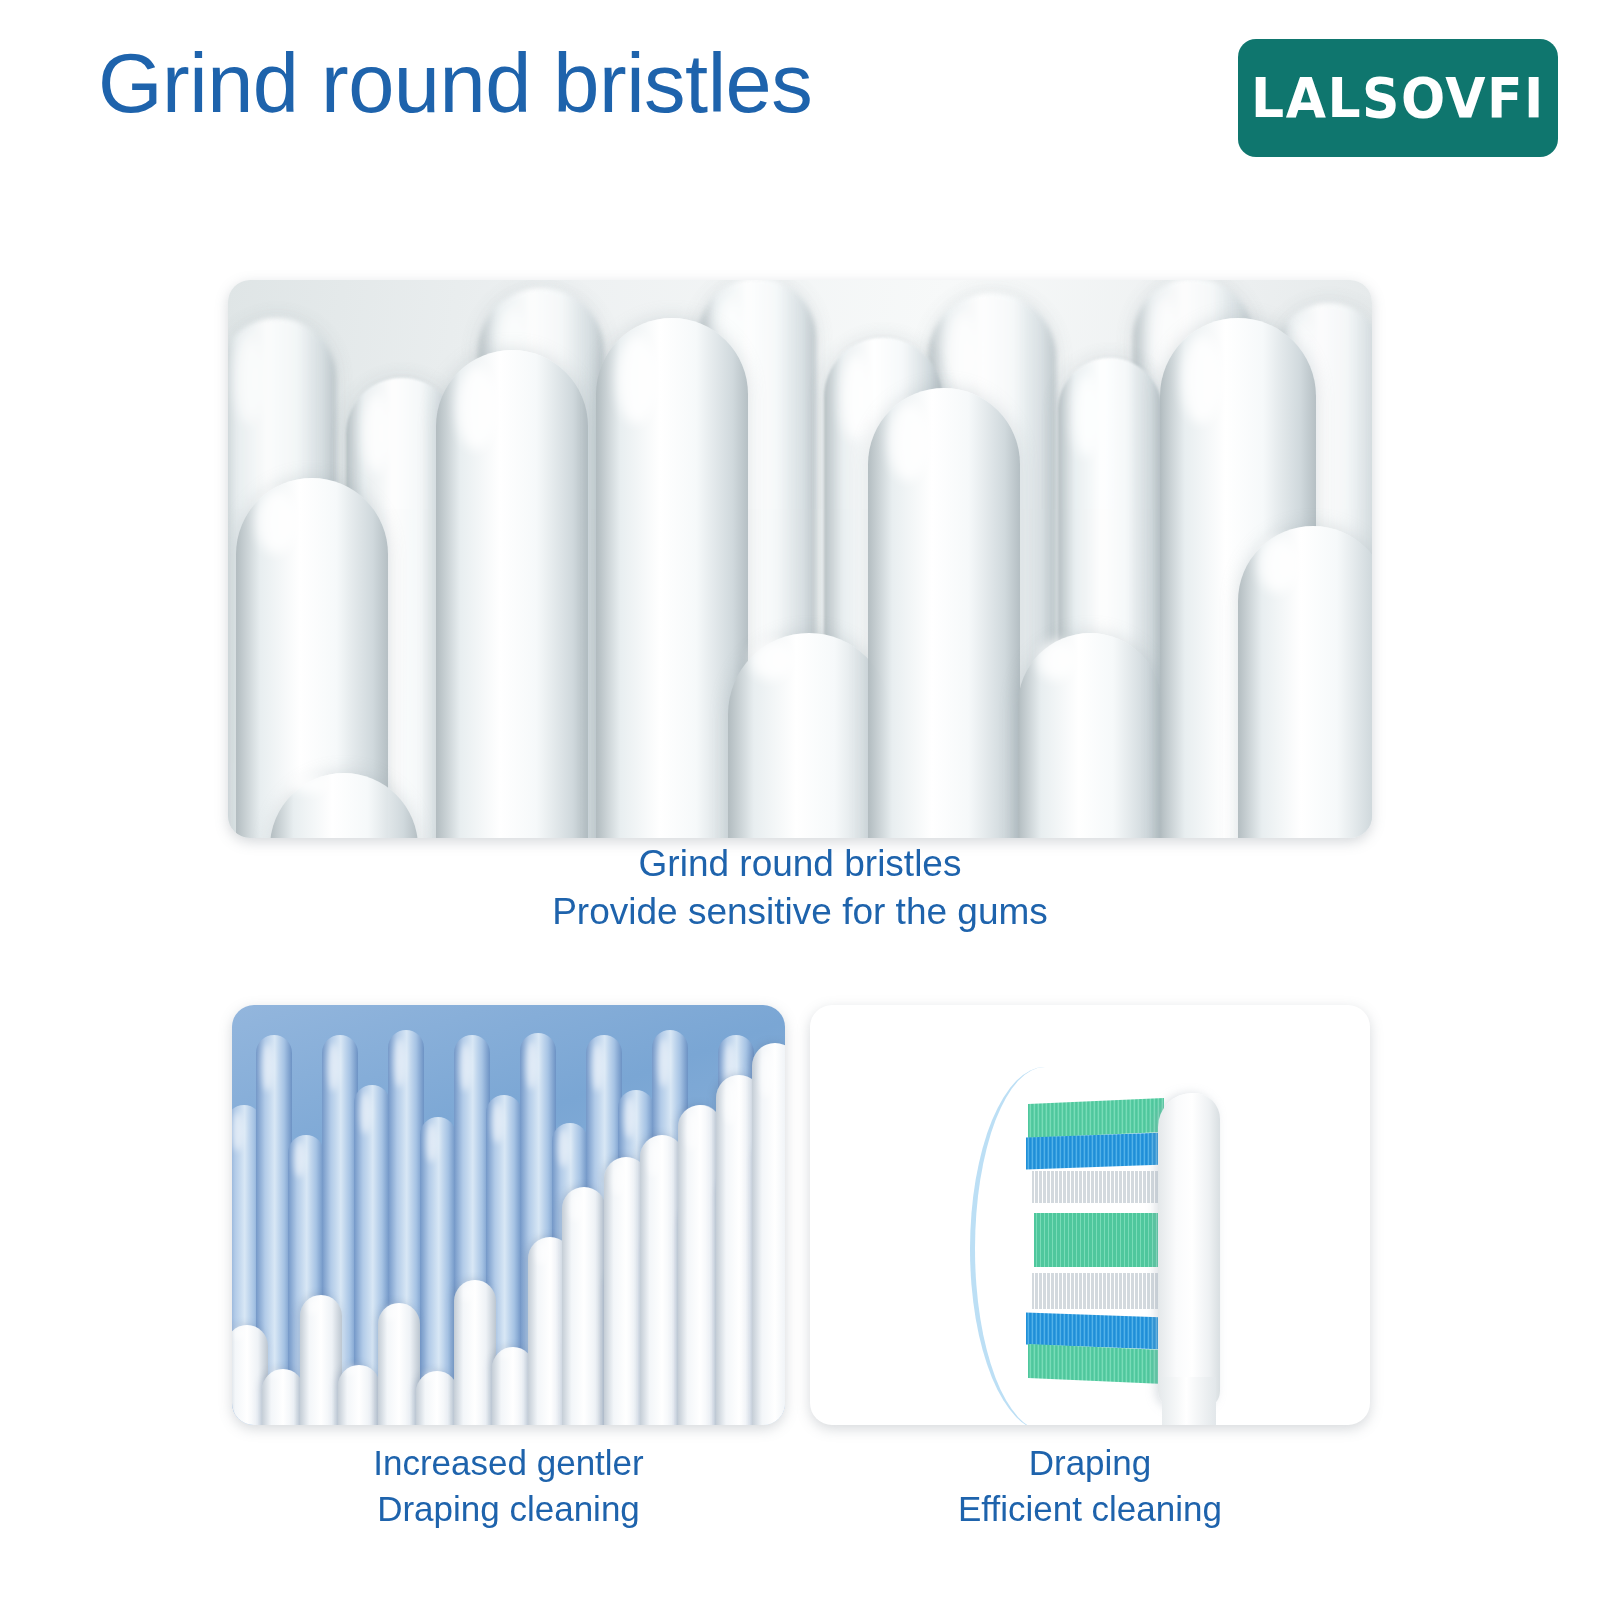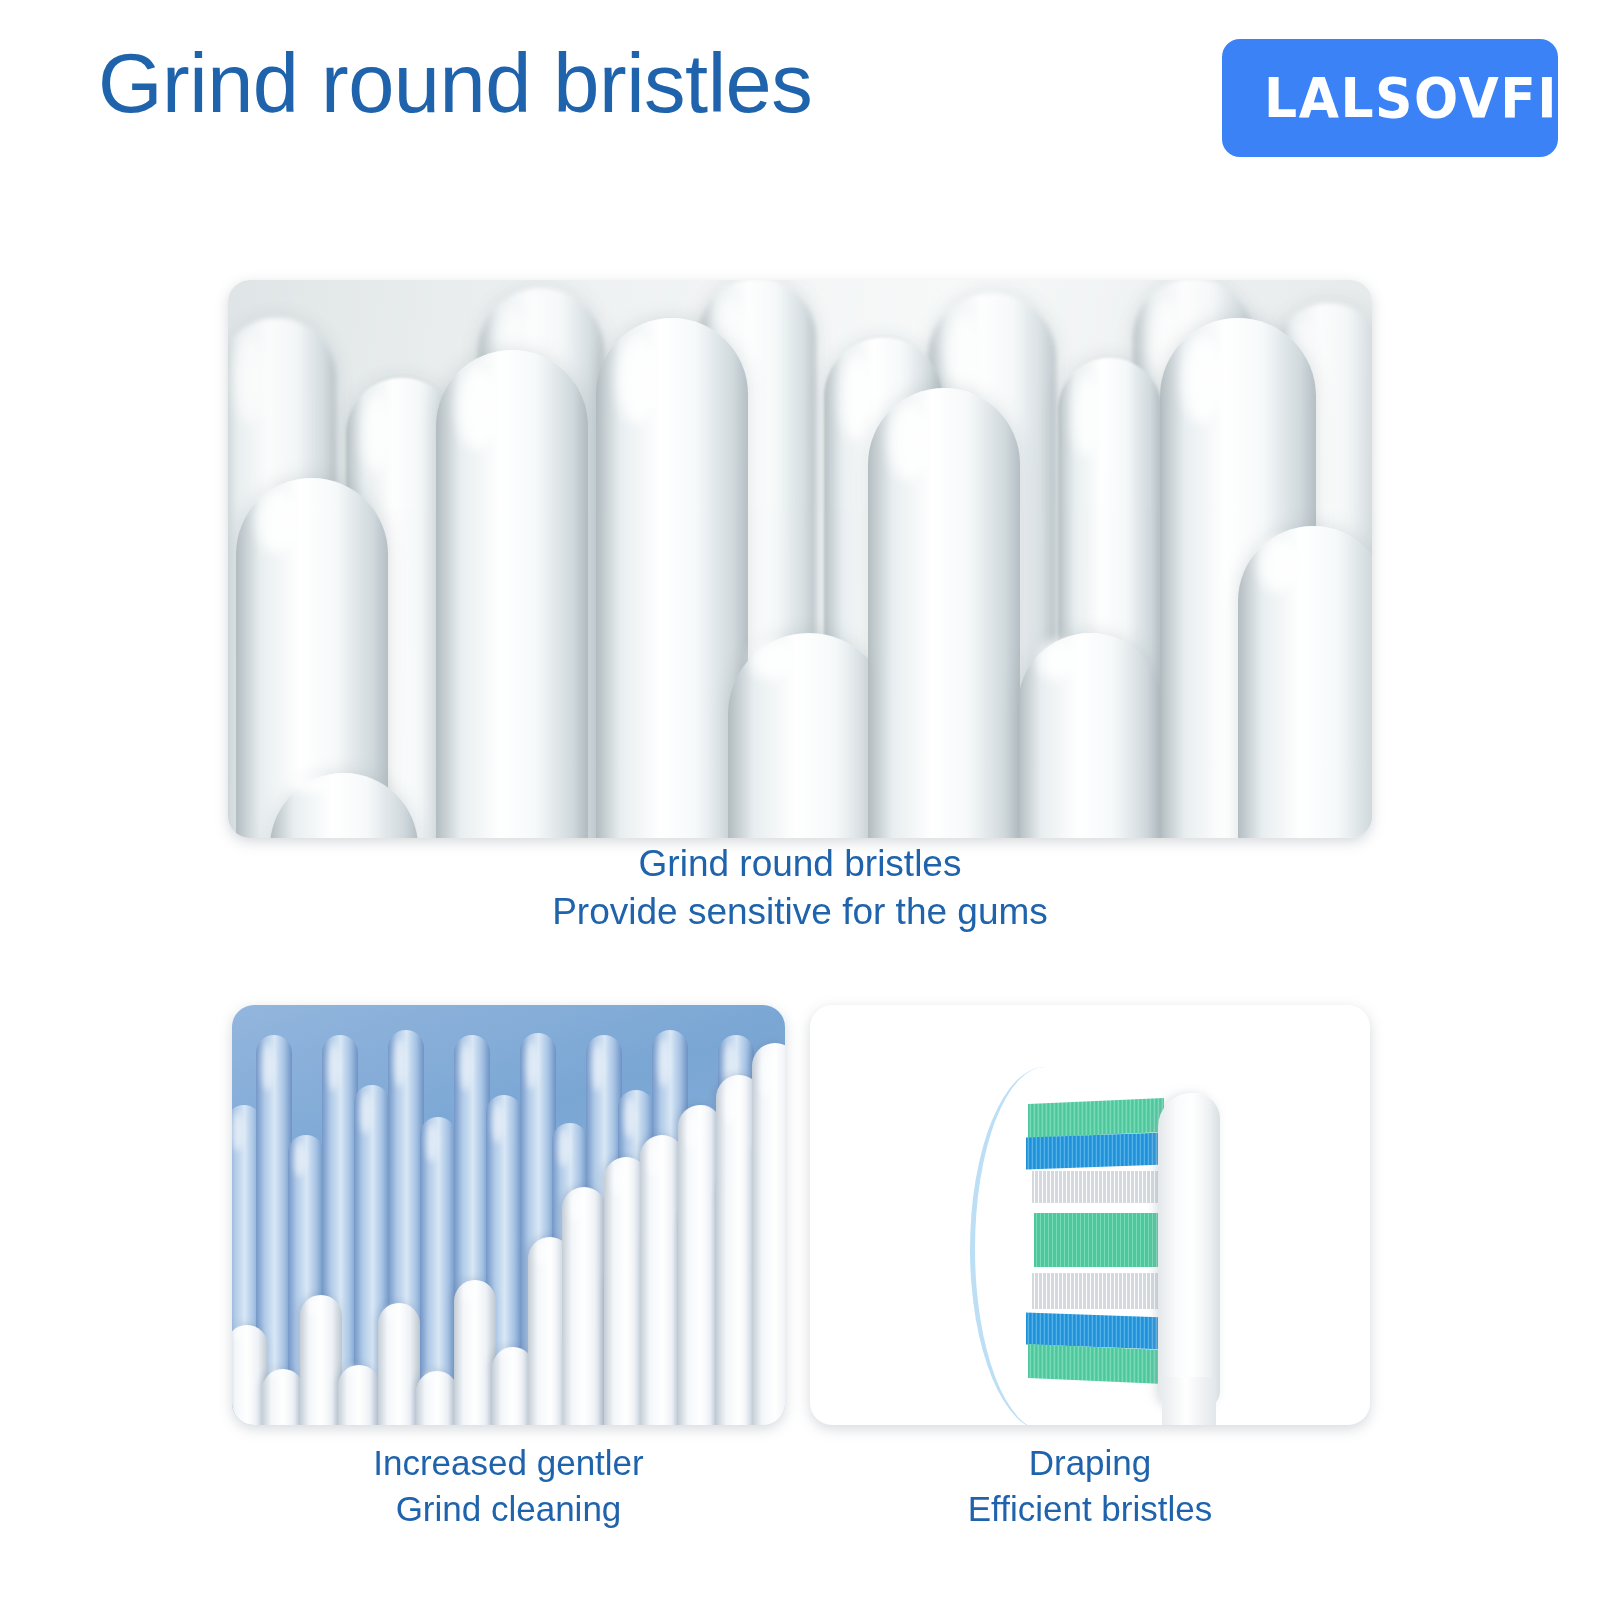--- a/index.html
+++ b/index.html
@@ -46,26 +46,25 @@
     white-space: nowrap;
   }
 
   
   .brand-logo {
     position: absolute;
     right: 42px;
     top: 39px;
     width: 320px;
     height: 118px;
-    background: #3b82f6;
+    background: #0f766e;
     border-radius: 18px;
     display: flex;
     align-items: center;
-    justify-content: flex-end;
-    padding-left: 16px;
+    justify-content: center;
   }
   .brand-logo-text {
     color: #ffffff;
     font-size: 52px;
     font-weight: 700;
     letter-spacing: 1.5px;
     font-family: "DejaVu Sans", sans-serif;
     line-height: 1;
     transform: scaleY(1.05);
   }
@@ -349,21 +348,21 @@
     <div class="bristle-b white" style="left:446px; width:44px; height:330px;"></div>
     <div class="bristle-b white" style="left:488px; width:44px; height:262px;"></div>
     <div class="bristle-b white" style="left:484px; width:46px; height:360px;"></div>
     <div class="bristle-b white" style="left:524px; width:46px; height:300px;"></div>
     <div class="bristle-b white" style="left:520px; width:46px; height:392px;"></div>
   </div>
 </div>
 
 <div class="caption caption-increased">
   <span class="caption-line">Increased gentler</span>
-  <span class="caption-line">Grind cleaning</span>
+  <span class="caption-line">Draping cleaning</span>
 </div>
 
 <div class="photo-panel panel-draping">
   <div class="brush-stage">
     <div class="drape-arc"></div>
 
     <div class="tuft-row green" style="top:96px;  height:34px; left:218px; width:136px; transform:skewY(-2.5deg);"></div>
     <div class="tuft-row blue" style="top:130px; height:32px; left:216px; width:140px; transform:skewY(-2deg);"></div>
     <div class="tuft-row white" style="top:166px; height:32px; left:222px; width:134px;"></div>
     <div class="tuft-row green" style="top:208px; height:54px; left:224px; width:132px;"></div>
@@ -371,14 +370,14 @@
     <div class="tuft-row blue" style="top:310px; height:32px; left:216px; width:140px; transform:skewY(2deg);"></div>
     <div class="tuft-row green" style="top:342px; height:34px; left:218px; width:136px; transform:skewY(2.5deg);"></div>
 
     <div class="brush-head-body"></div>
     <div class="brush-neck"></div>
   </div>
 </div>
 
 <div class="caption caption-draping">
   <span class="caption-line">Draping</span>
-  <span class="caption-line">Efficient bristles</span>
+  <span class="caption-line">Efficient cleaning</span>
 </div>
 
 </body></html>

